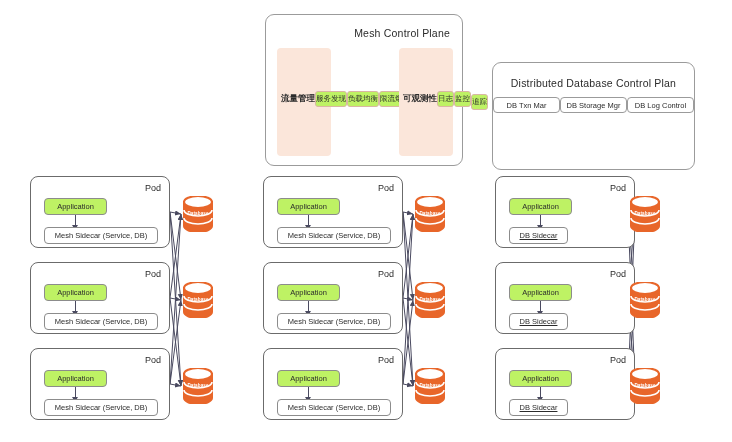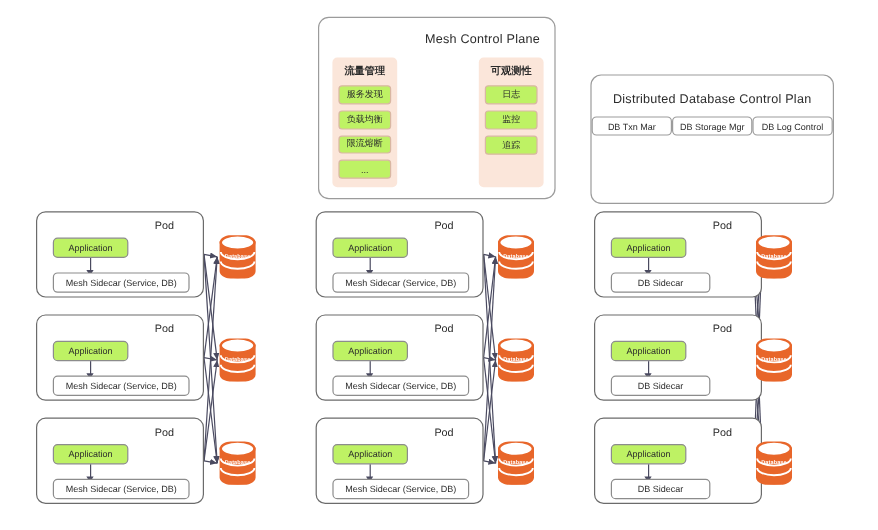--- a/index.html
+++ b/index.html
@@ -47,21 +47,21 @@
     width: 176px; height: 108px;
     display: flex;
     justify-content: space-between;
   }
   .mcp-col {
     width: 54px;
     background: #fbe6da;
     border-radius: 4px;
     padding: 6px 4px 7px 4px;
     display: flex;
-    flex-direction: column;
+    flex-direction: row;
     align-items: center;
   }
   .mcp-col-title {
     font-size: 8.5px;
     font-weight: bold;
     color: #2b2b2b;
     margin-bottom: 5px;
     white-space: nowrap;
   }
   .mcp-item {
@@ -110,21 +110,21 @@
   .pod {
     position: absolute;
     width: 140px;
     height: 72px;
     background: #ffffff;
     border: 1px solid #6b6b6b;
     border-radius: 8px;
   }
   .pod-label {
     position: absolute;
-    right: 24px; top: 6px;
+    right: 8px; top: 6px;
     font-size: 9px;
     color: #2b2b2b;
     white-space: nowrap;
   }
   .pod-app {
     position: absolute;
     left: 13px; top: 21px;
     width: 63px; height: 17px;
     background: #bef264;
     border: 1px solid #8c8c8c;
@@ -139,21 +139,21 @@
     left: 13px; top: 50px;
     width: 114px; height: 17px;
     background: #ffffff;
     border: 1px solid #8c8c8c;
     border-radius: 4px;
     font-size: 7.5px;
     color: #2b2b2b;
     display: flex; align-items: center; justify-content: center;
     white-space: nowrap;
   }
-  .pod-sidecar.narrow { width: 83px; }
+  .pod-sidecar.narrow { width: 59px; text-decoration: underline; }
   .pod-arrow {
     position: absolute;
     left: 44px; top: 38px;
     width: 1px; height: 12px;
     background: #4a4a60;
   }
   .pod-arrow::after {
     content: "";
     position: absolute;
     left: -3px; top: 10px;

